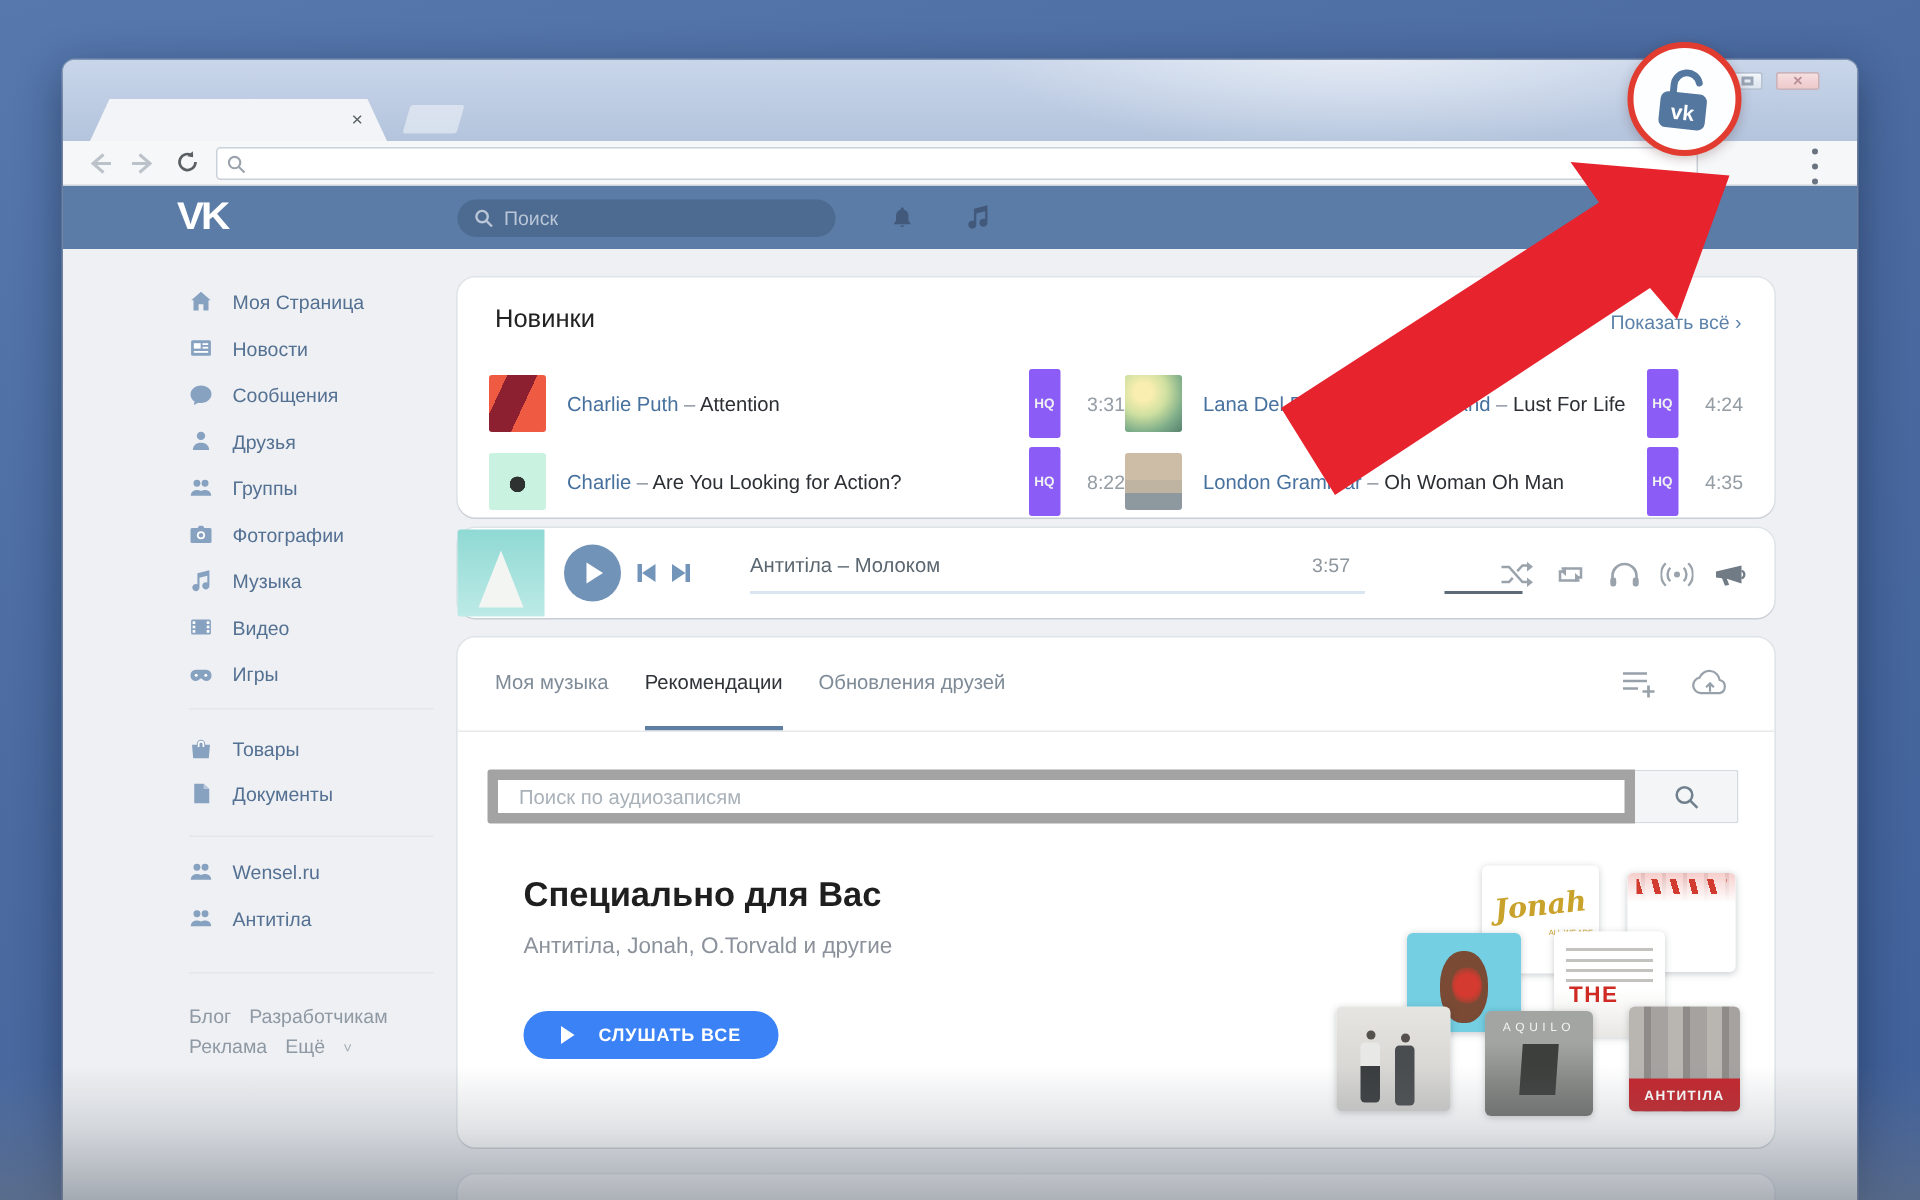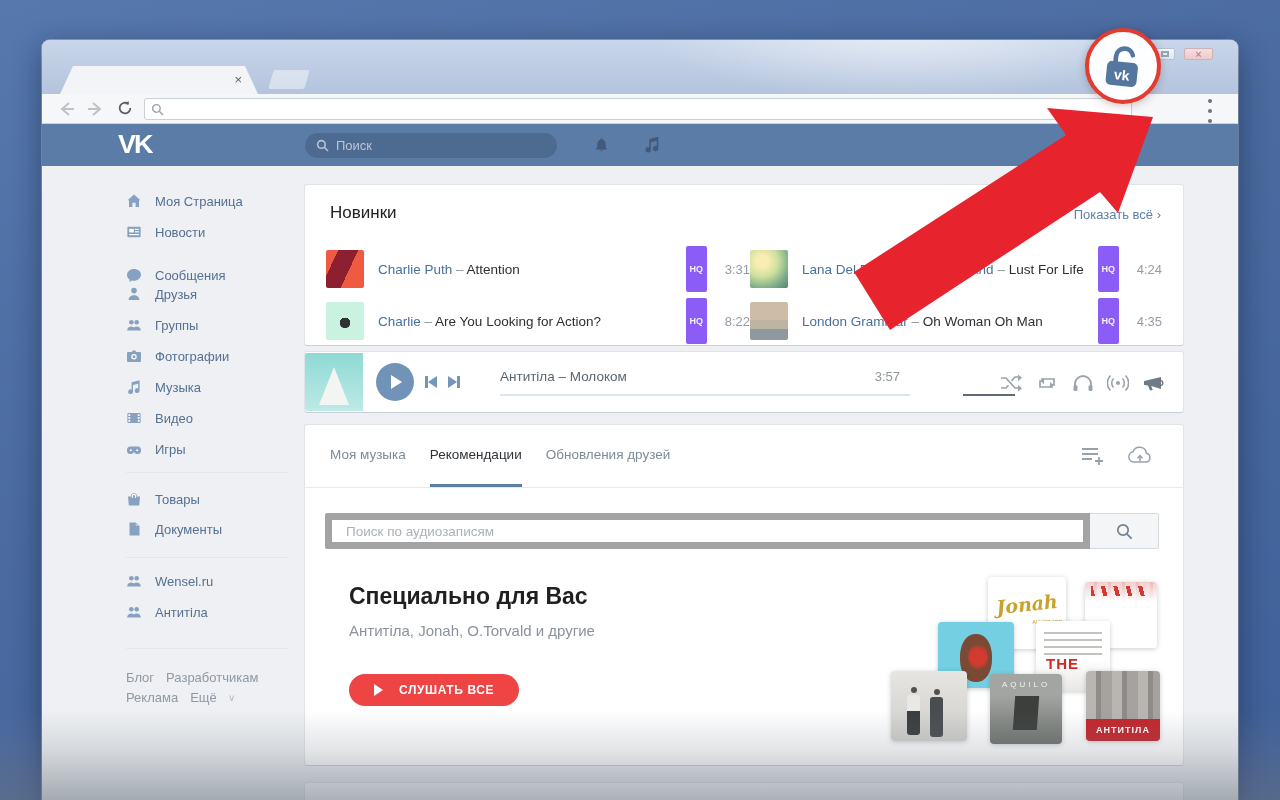--- a/index.html
+++ b/index.html
@@ -48,21 +48,21 @@
   .side-item { position:absolute; left:84px; width:200px; height:30px; display:flex; align-items:center; gap:13px; cursor:pointer; }
   .side-item .lbl { color:#547092; font-size:13px; }
   .badge { position:absolute; right:-38px; background:#dee4eb; color:#8a97a6; font-size:12px; border-radius:3px;
     padding:2px 7px; }
   .side-div { position:absolute; left:84px; width:163px; height:1px; background:#e3e6ea; }
   .side-footer { position:absolute; left:84px; width:190px; color:#8f99a4; font-size:13px; line-height:20px; }
   .side-footer span { margin-right:12px; cursor:pointer; }
   .chev-dn { font-size:10px; color:#a5adb6; }
 
   
-  .card { position:absolute; background:#fff; border-radius:2px; box-shadow:0 1px 0 rgba(160,170,180,.35),0 0 0 1px rgba(212,218,224,.55); }
+  .card { position:absolute; background:#fff; border-radius:12px; box-shadow:0 1px 0 rgba(160,170,180,.35),0 0 0 1px rgba(212,218,224,.55); }
   .card1 { left:263px; top:145px; width:878px; height:160px; }
   .card-title { position:absolute; left:25px; top:18px; font-size:17px; color:#222; }
   .show-all { position:absolute; right:22px; top:22px; font-size:13px; color:#5c82a9; cursor:pointer; }
   .song { position:absolute; height:42px; display:flex; align-items:center; }
   .song .cv { width:38px; height:38px; border-radius:2px; flex:0 0 38px; margin-right:14px; }
   .song .txt { font-size:13.5px; color:#2c2f33; white-space:nowrap; overflow:hidden; flex:1; }
   .song .artist { color:#47719e; cursor:pointer; }
   .song .sep { color:#87919b; }
   .hq { background:#8b5cf6; color:#f0f1f3; font-size:9px; font-weight:bold; border-radius:2px; padding:18px 4px; margin-right:9px; }
   .dur { color:#949ca4; font-size:13px; width:34px; text-align:right; }
@@ -99,21 +99,21 @@
   .tab-ico { position:absolute; top:20px; width:26px; height:22px; cursor:pointer; }
   .tabs-div { position:absolute; left:0; right:0; top:62px; height:1px; background:#e7e9eb; }
   .a-search { position:absolute; left:20px; top:88px; width:765px; height:36px; border:7px solid #a3a3a3;
     border-radius:2px 0 0 2px; font-size:13.5px; padding:0 14px; color:#44505c; outline:none; }
   .a-search::placeholder { color:#a9b1b9; }
   .a-search-btn { position:absolute; left:785px; top:88px; width:69px; height:36px; background:#f3f5f7;
     border:1px solid #d5dae0; border-left:none; border-radius:0 2px 2px 0; display:flex; align-items:center;
     justify-content:center; cursor:pointer; }
   .rec-title { position:absolute; left:44px; top:158px; font-size:23px; font-weight:bold; color:#1f1f1f; }
   .rec-sub { position:absolute; left:44px; top:197px; font-size:15px; color:#8b929b; }
-  .listen-btn { position:absolute; left:44px; top:249px; width:170px; height:32px; border-radius:16px; background:#ef4444;
+  .listen-btn { position:absolute; left:44px; top:249px; width:170px; height:32px; border-radius:16px; background:#3b82f6;
     display:flex; align-items:center; justify-content:center; gap:16px; cursor:pointer; }
   .listen-btn i { width:0; height:0; border-top:6px solid transparent; border-bottom:6px solid transparent; border-left:9px solid #fff; }
   .listen-btn span { color:#fff; font-size:12px; font-weight:bold; letter-spacing:.6px; }
   .cov { position:absolute; border-radius:4px; box-shadow:0 1px 5px rgba(40,50,60,.25); overflow:hidden; background:#fff; }
   .cov-jonah { left:683px; top:152px; width:78px; height:72px; }
   .cov-jonah .j1 { position:absolute; left:0; right:0; top:16px; text-align:center; font-family:"DejaVu Serif",serif;
     font-style:italic; font-weight:bold; font-size:19px; color:#c9a22b; transform:rotate(-6deg); }
   .cov-jonah .j2 { position:absolute; left:0; right:4px; top:42px; text-align:right; font-size:5px; color:#c9a22b; }
   .cov-red { left:780px; top:157px; width:72px; height:66px;
     background:linear-gradient(0deg,#fff 70%,rgba(220,60,50,.25) 100%),
@@ -231,21 +231,21 @@
     <div class="side-item" style="top:177px">
       <svg width="16" height="16" viewBox="0 0 16 16">
           <rect x="1.4" y="2.8" width="13.2" height="10.4" rx="1" fill="#87a1c0"></rect>
           <rect x="3.2" y="4.8" width="4.6" height="3.6" fill="#fff"></rect>
           <rect x="9" y="4.8" width="3.8" height="1.2" fill="#fff"></rect>
           <rect x="9" y="7.2" width="3.8" height="1.2" fill="#fff"></rect>
           <rect x="3.2" y="10" width="9.6" height="1.2" fill="#fff"></rect>
         </svg>
       <span class="lbl">Новости</span>
     </div>
-    <div class="side-item" style="top:220px">
+    <div class="side-item" style="top:208px">
       <svg width="16" height="16" viewBox="0 0 16 16">
           <path d="M8 2C4.1 2 1 4.7 1 8c0 1.9 1.1 3.6 2.7 4.7L3.2 15l3.1-1.5c.5.1 1.1.2 1.7.2 3.9 0 7-2.7 7-6S11.9 2 8 2z" fill="#87a1c0"></path>
         </svg>
       <span class="lbl">Сообщения</span>
       <span class="badge">2</span>
     </div>
     <div class="side-item" style="top:239px">
       <svg width="16" height="16" viewBox="0 0 16 16">
           <circle cx="8" cy="4.6" r="2.8" fill="#87a1c0"></circle>
           <path d="M2.6 14c0-3.1 2.4-4.8 5.4-4.8s5.4 1.7 5.4 4.8z" fill="#87a1c0"></path>

